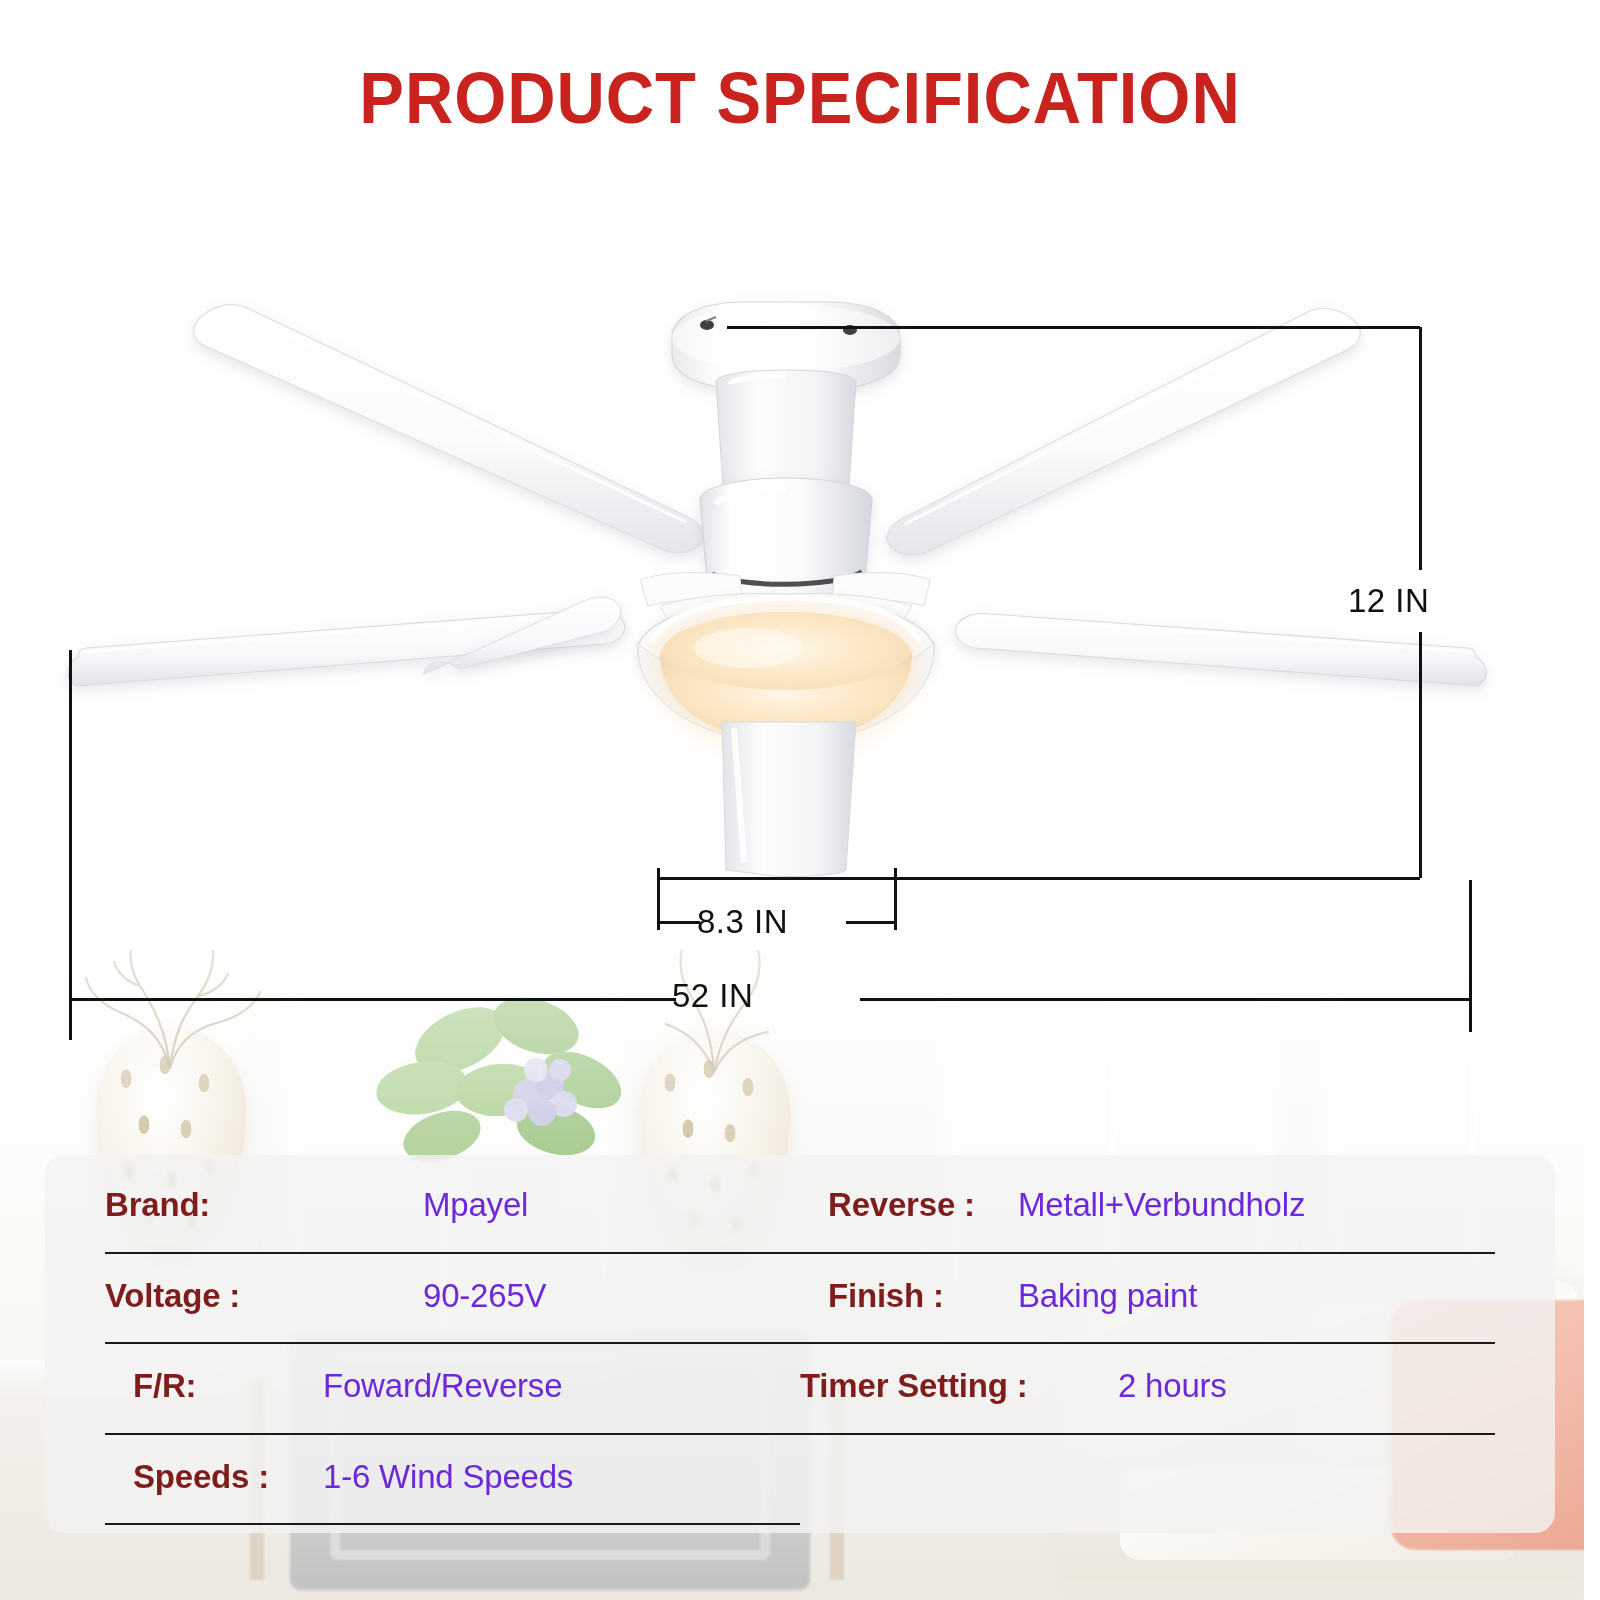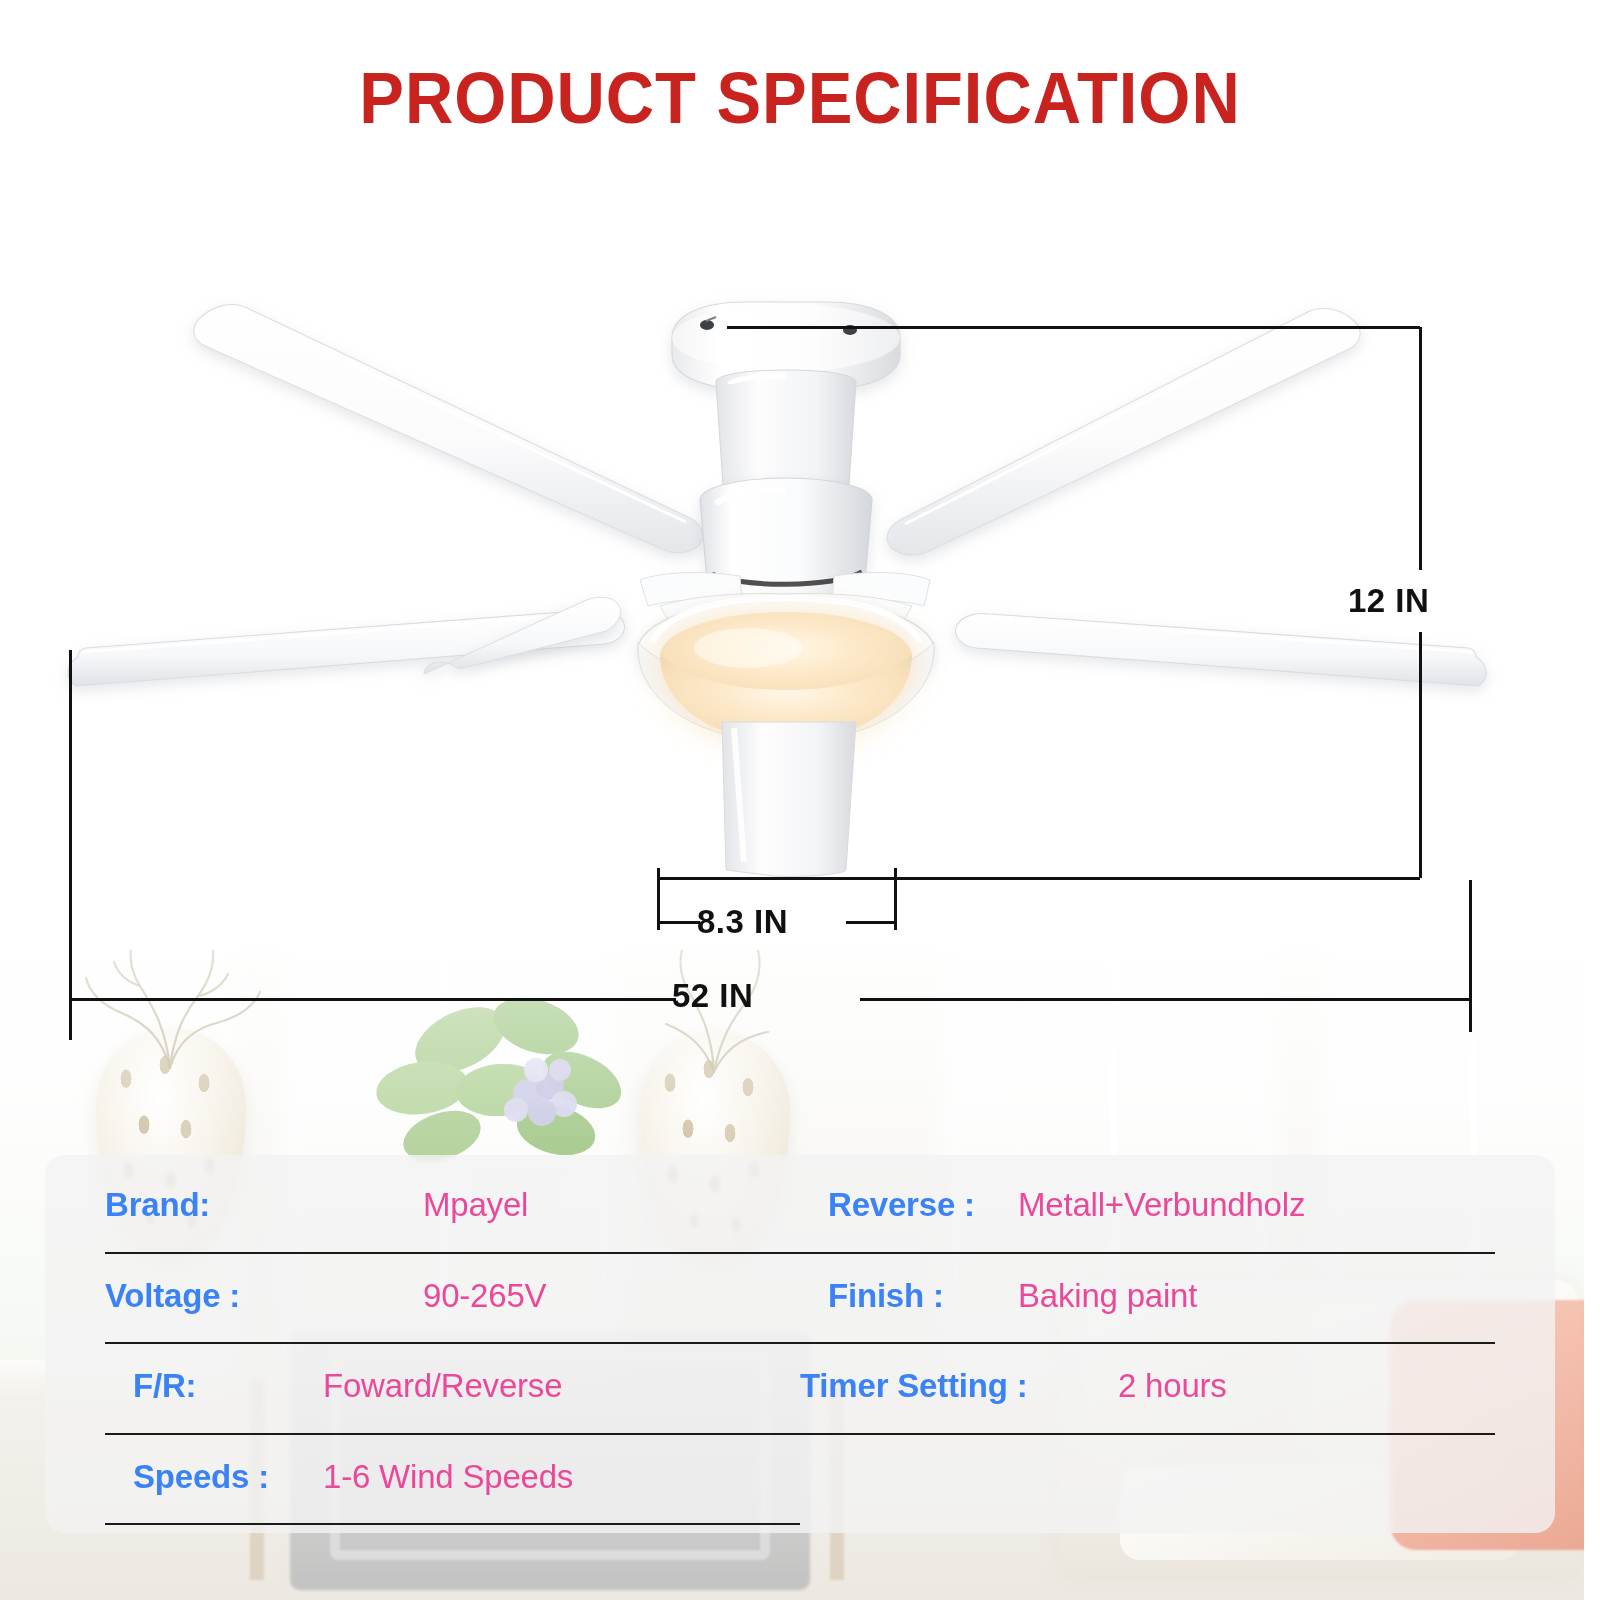--- a/index.html
+++ b/index.html
@@ -106,21 +106,21 @@
   }
 
   
   #fan-art { position:absolute; left:0; top:250px; width:1600px; height:680px; }
 
   
   #dims { position:absolute; left:0; top:0; width:1600px; height:1600px; pointer-events:none; }
   .dim-label {
     position:absolute;
     font-family:"Liberation Sans", sans-serif;
-    font-weight:700;
+    font-weight:400;
     font-size:33px;
     color:#111;
     letter-spacing:.5px;
     background:transparent;
     white-space:nowrap;
   }
   .dim-label.l12 { left:1348px; top:582px; }
   .dim-label.l83 { left:697px; top:903px; }
   .dim-label.l52 { left:672px; top:977px; }
 
@@ -143,31 +143,31 @@
     display:flex; align-items:center;
     border-bottom:2px solid #1a1a1a;
     padding-bottom:4px;
   }
   .spec-cell.left  { padding-right:18px; }
   .spec-cell.right { padding-left:28px; }
   .spec-key {
     font-family:"Liberation Sans", sans-serif;
     font-weight:700;
     font-size:33px;
-    color:#3b82f6;
+    color:#7f1d1d;
     letter-spacing:-.2px;
     white-space:nowrap;
   }
   .spec-cell.left  .spec-key { width:318px; }
   .spec-cell.right .spec-key { width:190px; }
   .spec-val {
     font-family:"Liberation Sans", sans-serif;
     font-weight:400;
     font-size:33px;
-    color:#ec4899;
+    color:#6d28d9;
     letter-spacing:-.2px;
     white-space:nowrap;
   }
 </style>
 </head>
 <body>
 
 <div id="stage">
 
   <div class="room">

